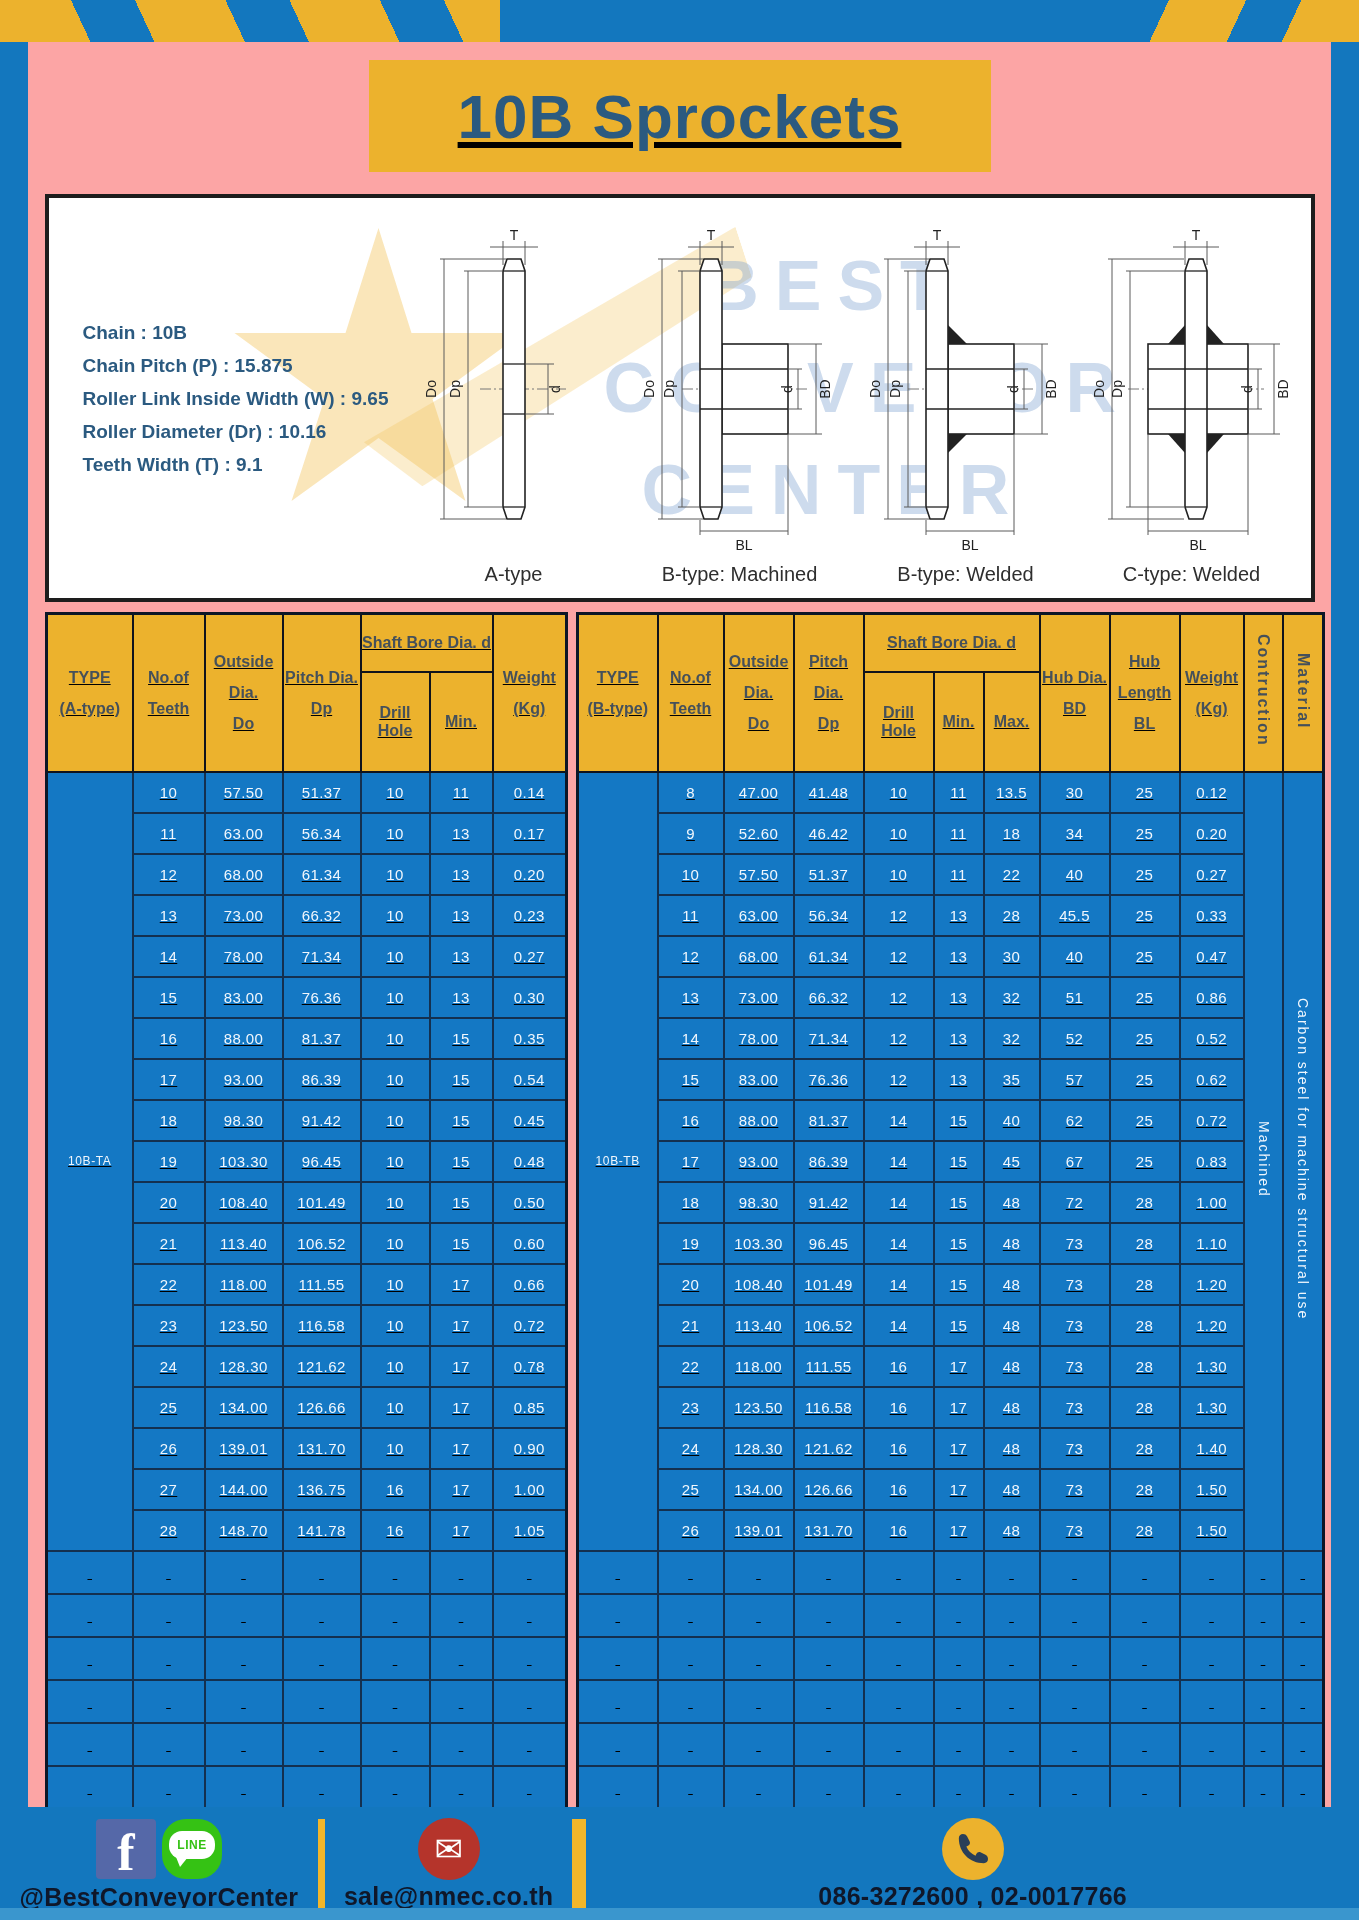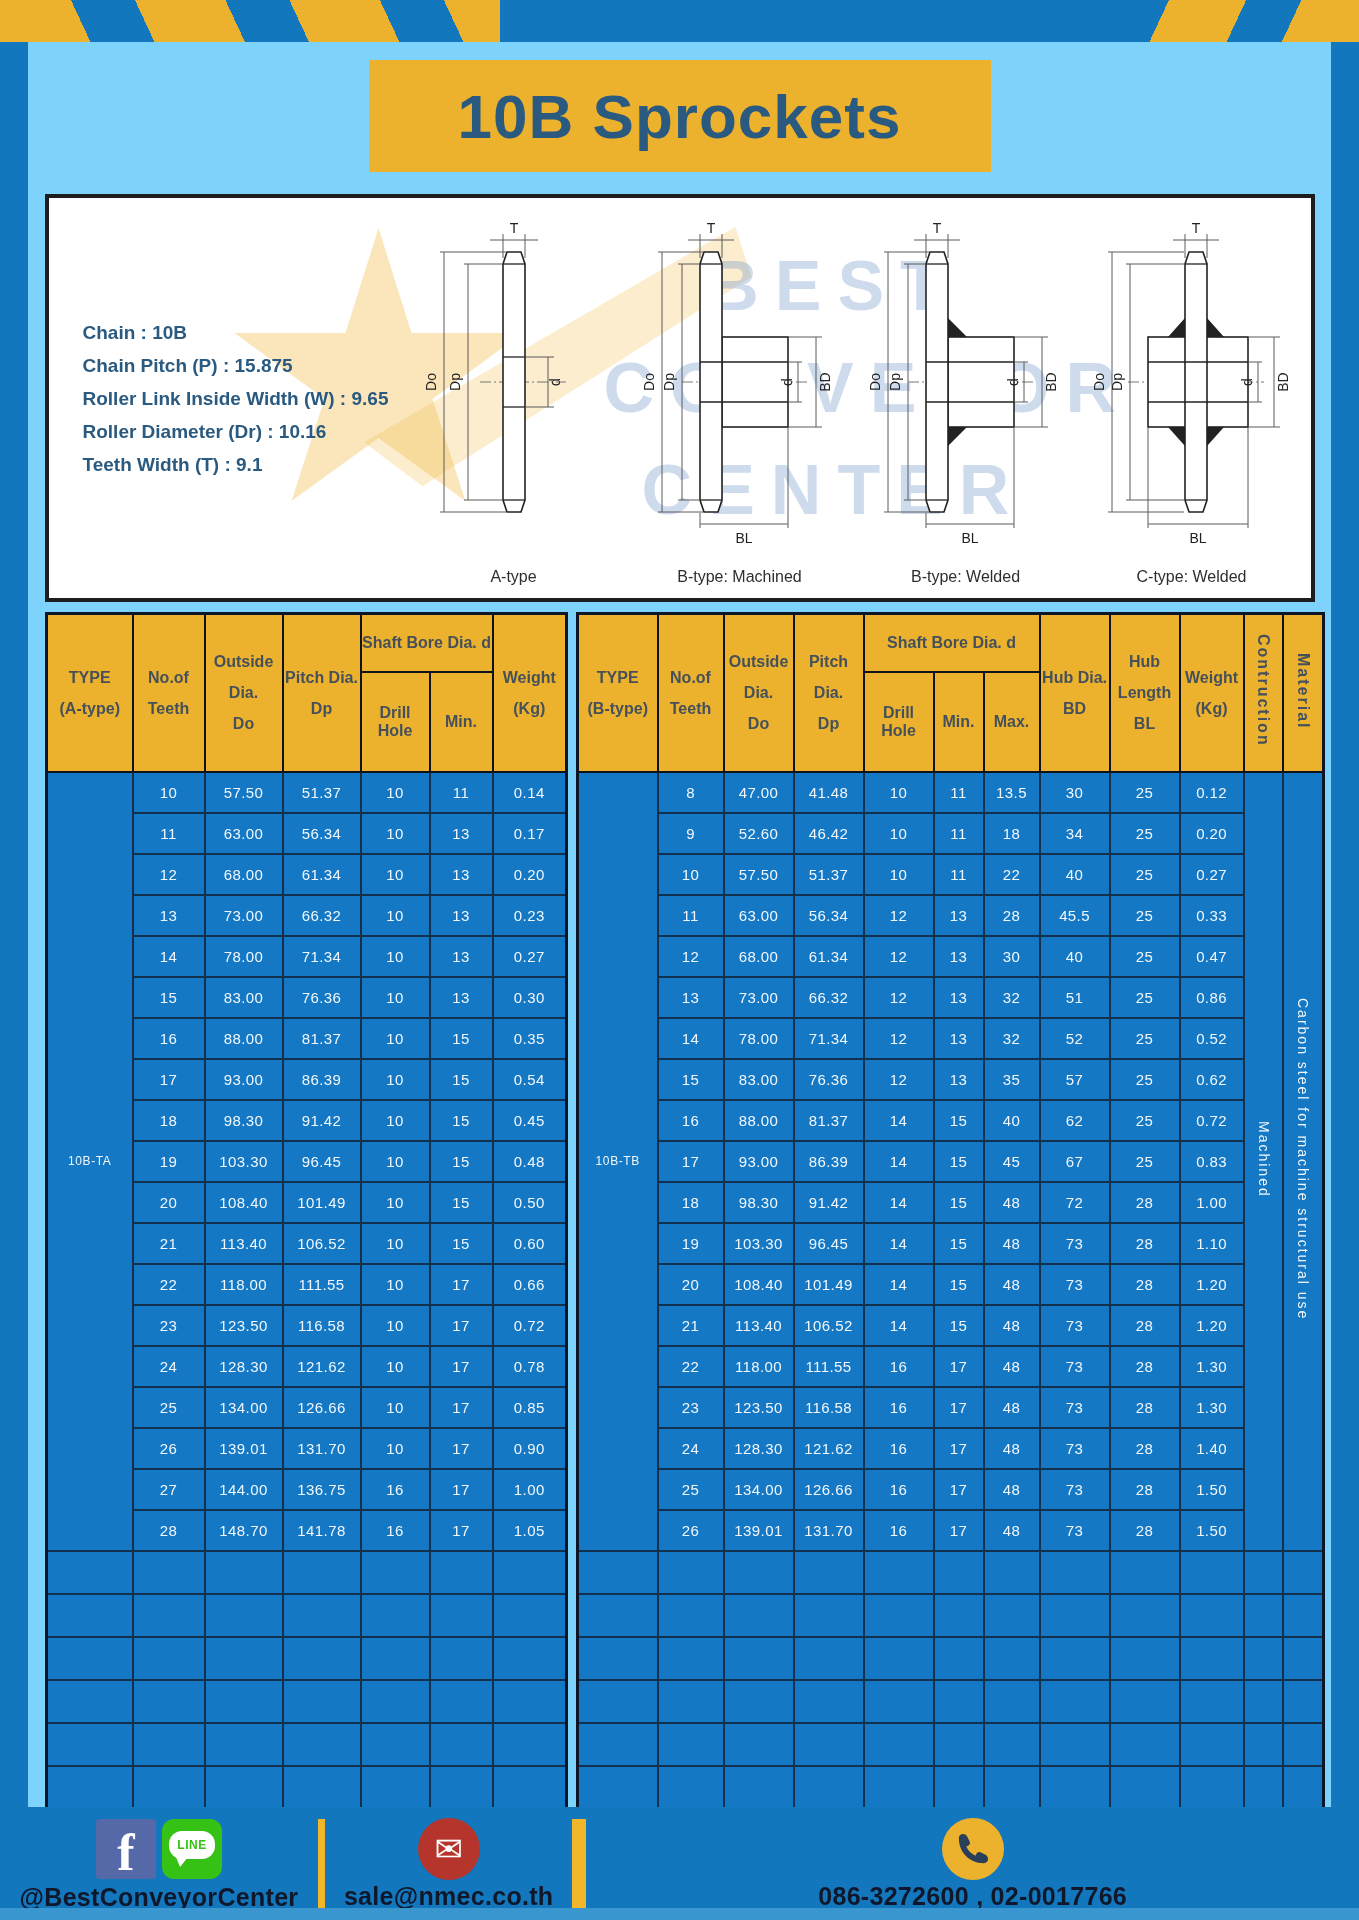--- a/index.html
+++ b/index.html
@@ -5,21 +5,21 @@
   html,body{margin:0;padding:0;background:#e8e8e8;}
   .page{position:relative;width:1359px;height:1920px;background:#1377be;overflow:hidden;
         font-family:"Liberation Sans",sans-serif;}
   
   .hazard{position:absolute;top:0;height:42px;}
   .hazard-left{left:0;width:500px;
     background:repeating-linear-gradient(65deg,#ecb22d 0 82px,#1377be 82px 140px);}
   .hazard-right{right:0;width:240px;
     background:repeating-linear-gradient(-65deg,#ecb22d 0 70px,#1377be 70px 120px);}
   
-  .content{position:absolute;top:42px;left:28px;width:1303px;height:1765px;background:#7dd3fc;}
+  .content{position:absolute;top:42px;left:28px;width:1303px;height:1765px;background:#fca5a5;text-decoration:underline;}
   
   .title-box{width:622px;height:112px;margin:18px auto 0;background:#ecb22d;
              display:flex;align-items:center;justify-content:center;}
   .title-text{font-size:62px;font-weight:bold;color:#2b5a80;letter-spacing:1px;}
   
   .diagram-box{position:relative;margin:22px auto 0;width:1262px;height:400px;
                border:4px solid #1d1d1d;background:#fff;overflow:hidden;}
   .specs{position:absolute;left:34px;top:118px;z-index:2;color:#2b5a80;
          font-size:19px;font-weight:bold;line-height:33px;}
   .watermark{position:absolute;inset:0;z-index:0;pointer-events:none;}
@@ -27,21 +27,21 @@
            background:rgba(243,196,90,.42);
            clip-path:polygon(50% 0%,61% 35%,98% 35%,68% 57%,79% 91%,50% 70%,21% 91%,32% 57%,2% 35%,39% 35%);}
   .wm-swoosh{position:absolute;left:300px;top:90px;width:420px;height:150px;
            background:rgba(243,196,90,.30);transform:rotate(-18deg);
            clip-path:polygon(0 60%,100% 0,100% 35%,10% 100%);}
   .wm-line{position:absolute;left:555px;width:460px;text-align:center;
            font-weight:bold;font-size:70px;letter-spacing:16px;color:rgba(116,156,204,.36);}
   .drawings{position:absolute;left:352px;top:6px;right:6px;height:388px;display:flex;z-index:1;}
   .drawing{flex:1;display:flex;flex-direction:column;align-items:center;justify-content:flex-end;}
   .drawing svg{display:block;}
-  .caption{font-size:16px;color:#2e2e2e;margin:16px 0 6px;text-align:right;}
+  .caption{font-size:20px;color:#2e2e2e;margin:4px 0 6px;text-align:right;}
   svg .part{stroke:#222;stroke-width:1.6;fill:#ffffff;}
   svg .pl{stroke:#222;stroke-width:1.3;fill:none;}
   svg .dim{stroke:#5a5a5a;stroke-width:1;fill:none;}
   svg .cl{stroke:#777;stroke-width:1;fill:none;stroke-dasharray:11 3 2 3;}
   svg .weld{fill:#222;stroke:none;}
   svg text{font-family:"Liberation Sans",sans-serif;font-size:14px;fill:#222;}
   
   .tables{display:flex;gap:8px;margin:10px 17px 0;align-items:flex-start;}
   table{border-collapse:collapse;table-layout:fixed;border:3px solid #0c1626;}
   .table-a{width:520px;}
@@ -60,21 +60,21 @@
   
   .footer{position:absolute;left:0;bottom:0;width:1359px;height:113px;background:#1377be;
           display:flex;align-items:center;}
   .footer-strip{position:absolute;left:0;bottom:0;width:100%;height:12px;background:#3a96ce;}
   .f-item{display:flex;flex-direction:column;align-items:center;justify-content:center;height:100%;padding-top:2px;}
   .f-sep{width:7px;height:90px;background:#f2b62a;flex:0 0 auto;align-self:center;}
   .f-icons{display:flex;gap:6px;align-items:center;height:64px;}
   .f-label{color:#0f172a;font-weight:bold;font-size:25px;letter-spacing:.3px;margin-top:2px;white-space:nowrap;}
   .icon-fb{width:60px;height:60px;background:#5568a8;border-radius:4px;display:flex;align-items:flex-end;justify-content:center;}
   .icon-fb span{color:#fff;font-family:"Liberation Serif",serif;font-weight:bold;font-size:52px;line-height:52px;}
-  .icon-line{position:relative;width:60px;height:60px;background:#35c214;border-radius:12px;}
+  .icon-line{position:relative;width:60px;height:60px;background:#35c214;border-radius:24px;}
   .icon-line .bubble{position:absolute;left:7px;top:12px;width:46px;height:28px;background:#fff;border-radius:13px;
                      display:flex;align-items:center;justify-content:center;}
   .icon-line .bubble span{color:#35c214;font-size:12px;font-weight:bold;letter-spacing:.5px;}
   .icon-line .tail{position:absolute;left:14px;top:38px;width:0;height:0;
                    border-left:4px solid transparent;border-right:8px solid transparent;border-top:10px solid #fff;}
   .icon-round{width:62px;height:62px;border-radius:50%;display:flex;align-items:center;justify-content:center;}
   .icon-mail{background:#b5342b;}
   .icon-mail span{color:#fff;font-size:34px;line-height:34px;}
   .icon-globe{background:#53abdd;}
   .icon-phone{background:#ecb22d;}

